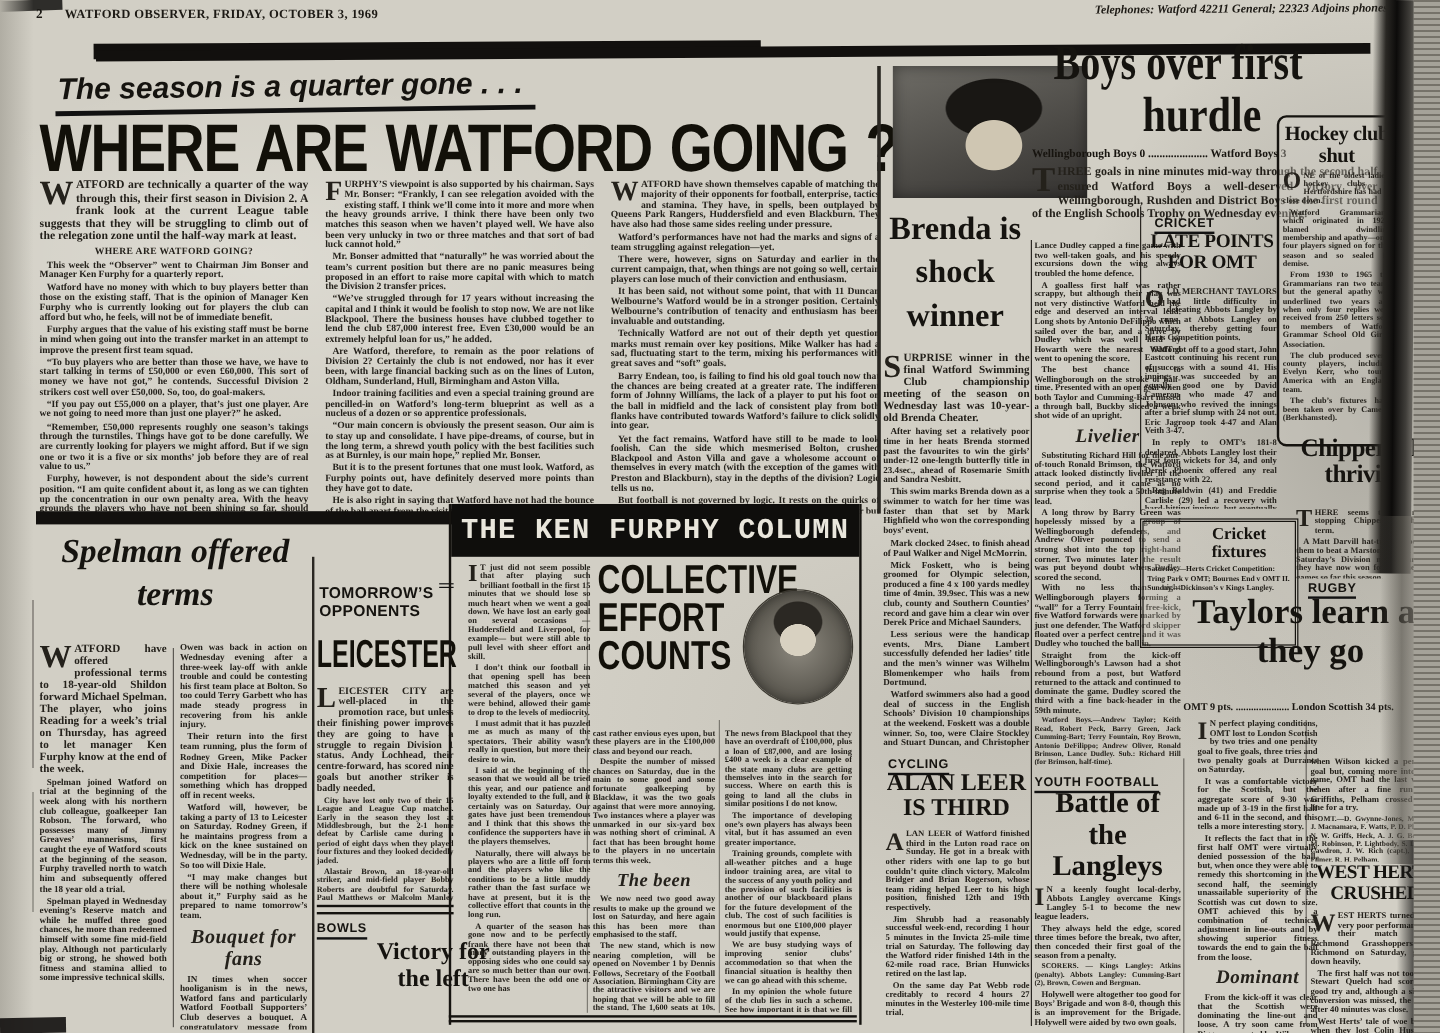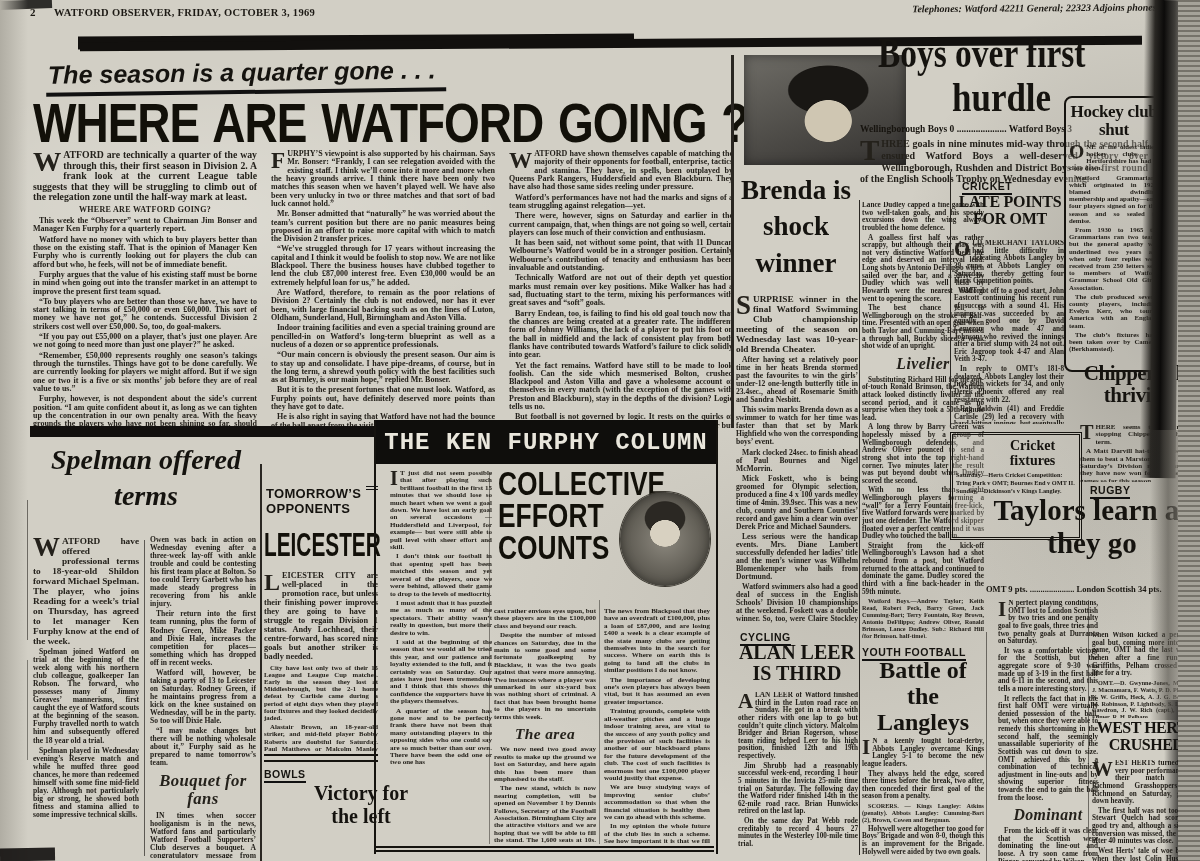--- a/index.html
+++ b/index.html
@@ -120,21 +120,21 @@
     </div>
   <div class="abs rule-h" style="left:30px;top:426px;width:684px;height:11px;"></div>
   <div class="abs rule-v" style="left:731px;top:55px;width:3px;height:373px;"></div>
 
   <div class="abs photo-brenda" style="left:744px;top:55px;width:162px;height:110px;"></div>
   <div class="abs serif-head" style="left:736px;top:172px;width:120px;font-size:27px;line-height:1.35;">Brenda is shock winner</div>
   <div class="abs body-col dc lede" style="left:736px;top:294px;width:122px;height:330px;">
       <p>SURPRISE winner in the final Watford Swimming Club championship meeting of the season on Wednesday last was 10-year-old Brenda Cheater.</p>
       <p>After having set a relatively poor time in her heats Brenda stormed past the favourites to win the girls’ under-12 one-length butterfly title in 23.4sec., ahead of Rosemarie Smith and Sandra Nesbitt.</p>
       <p>This swim marks Brenda down as a swimmer to watch for her time was faster than that set by Mark Highfield who won the corresponding boys’ event.</p>
-      <p>Mark clocked 24sec. to finish ahead of Paul Bournes and Nigel McMorrin.</p>
+      <p>Mark clocked 24sec. to finish ahead of Paul Walker and Nigel McMorrin.</p>
       <p>Mick Foskett, who is being groomed for Olympic selection, produced a fine 4 x 100 yards medley time of 4min. 39.9sec. This was a new club, county and Southern Counties’ record and gave him a clear win over Derek Price and Michael Saunders.</p>
       <p>Less serious were the handicap events. Mrs. Diane Lambert successfully defended her ladies’ title and the men’s winner was Wilhelm Blomenkemper who hails from Dortmund.</p>
       <p>Watford swimmers also had a good deal of success in the English Schools’ Division 10 championships at the weekend. Foskett was a double winner. So, too, were Claire Stockley and Stuart Duncan, and Christopher Hewett had one win — in the junior boys’ individual medley.</p>
     </div>
 
   <div class="abs serif-head" style="left:878px;top:32px;font-size:38px;white-space:nowrap;transform:scale(.88,1.1);transform-origin:top left;">Boys over first</div>
   <div class="abs serif-head" style="left:952px;top:76px;font-size:38px;transform:scale(.92,1.08);transform-origin:top left;">hurdle</div>
   <div class="abs score nowrap" style="left:860px;top:124px;width:286px;">Wellingborough Boys 0 ..................... Watford Boys 3</div>
   <div class="abs body-col dc" style="left:860px;top:138px;width:288px;height:62px;font-size:10px;line-height:1.18;">
       <p>THREE goals in nine minutes mid-way through the second half ensured Watford Boys a well-deserved victory over Wellingborough, Rushden and District Boys in the first round of the English Schools Trophy on Wednesday evening.</p>
@@ -265,29 +265,30 @@
   <div class="abs serif-head" style="left:267px;top:782px;width:108px;font-size:20px;line-height:1.15;margin-left:40px;">Victory for the left</div>
 
   <div class="abs furphy-box" style="left:374px;top:420px;width:340px;height:434px;">
     <div class="banner" style="height:44px;">THE KEN FURPHY COLUMN</div>
   </div>
   <div class="abs body-col dc" style="left:390px;top:470px;width:102px;height:374px;font-size:7px;">
       <p>IT just did not seem possible that after playing such brilliant football in the first 15 minutes that we should lose so much heart when we went a goal down. We have lost an early goal on several occasions —Huddersfield and Liverpool, for example— but were still able to pull level with sheer effort and skill.</p>
       <p>I don’t think our football in that opening spell has been matched this season and yet several of the players, once we were behind, allowed their game to drop to the levels of mediocrity.</p>
       <p>I must admit that it has puzzled me as much as many of the spectators. Their ability wasn’t really in question, but more their desire to win.</p>
       <p>I said at the beginning of the season that we would all be tried this year, and our patience and loyalty extended to the full, and it certainly was on Saturday. Our gates have just been tremendous and I think that this shows the confidence the supporters have in the players themselves.</p>
+      <p>Naturally, there will always be players who are a little off form and the players who like the conditions to be a little muddy rather than the fast surface we have at present, but it is the collective effort that counts in the long run.</p>
       <p>A quarter of the season has gone now and to be perfectly frank there have not been that many outstanding players in the opposing sides who one could say are so much better than our own. There have been the odd one or two one has</p>
     </div>
   <div class="abs rule-v" style="left:489px;top:472px;width:1px;height:372px;opacity:.5;"></div>
   <div class="abs sans-head" style="left:498px;top:468px;width:168px;font-size:30px;line-height:.95;transform:scale(.88,1.12);transform-origin:top left;">COLLECTIVE EFFORT COUNTS</div>
   <div class="abs photo-furphy" style="left:620px;top:492px;width:90px;height:94px;"></div>
   <div class="abs body-col" style="left:494px;top:608px;width:102px;height:236px;font-size:7px;">
       <p>cast rather envious eyes upon, but these players are in the £100,000 class and beyond our reach.</p>
       <p>Despite the number of missed chances on Saturday, due in the main to some good and some fortunate goalkeeping by Blacklaw, it was the two goals against that were more annoying. Two instances where a player was unmarked in our six-yard box was nothing short of criminal. A fact that has been brought home to the players in no uncertain terms this week.</p>
-      <p class="h-fancy">The area</p>
+      <p class="h-fancy">The been</p>
       <p>We now need two good away results to make up the ground we lost on Saturday, and here again this has been more than emphasised to the staff.</p>
       <p>The new stand, which is now nearing completion, will be opened on November 1 by Dennis Follows, Secretary of the Football Association. Birmingham City are the attractive visitors and we are hoping that we will be able to fill the stand. The 1,600 seats at 10s. a time means an extra £800 in the till and takes us a little nearer to paying our way.</p>
     </div>
   <div class="abs rule-v" style="left:599px;top:600px;width:1px;height:244px;opacity:.5;"></div>
   <div class="abs body-col" style="left:604px;top:608px;width:106px;height:236px;font-size:7px;">
       <p>The news from Blackpool that they have an overdraft of £100,000, plus a loan of £87,000, and are losing £400 a week is a clear example of the state many clubs are getting themselves into in the search for success. Where on earth this is going to land all the clubs in similar positions I do not know.</p>
       <p>The importance of developing one’s own players has always been vital, but it has assumed an even greater importance.</p>
       <p>Training grounds, complete with all-weather pitches and a huge indoor training area, are vital to the success of any youth policy and the provision of such facilities is another of our blackboard plans for the future development of the club. The cost of such facilities is enormous but one £100,000 player would justify that expense.</p>
       <p>We are busy studying ways of improving senior clubs’ accommodation so that when the financial situation is healthy then we can go ahead with this scheme.</p>
       <p>In my opinion the whole future of the club lies in such a scheme. See how important it is that we fill those 1,600 seats.</p>

